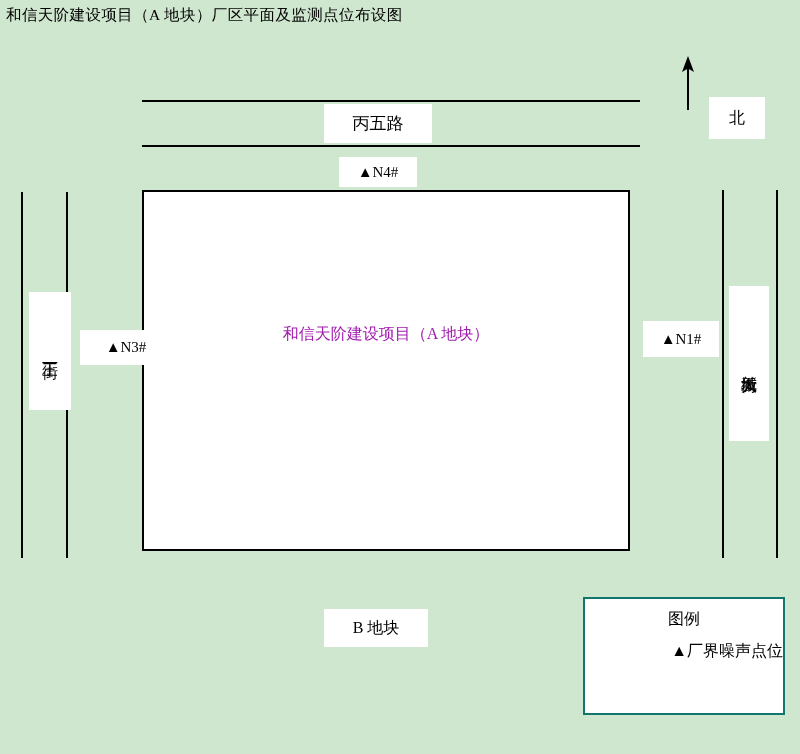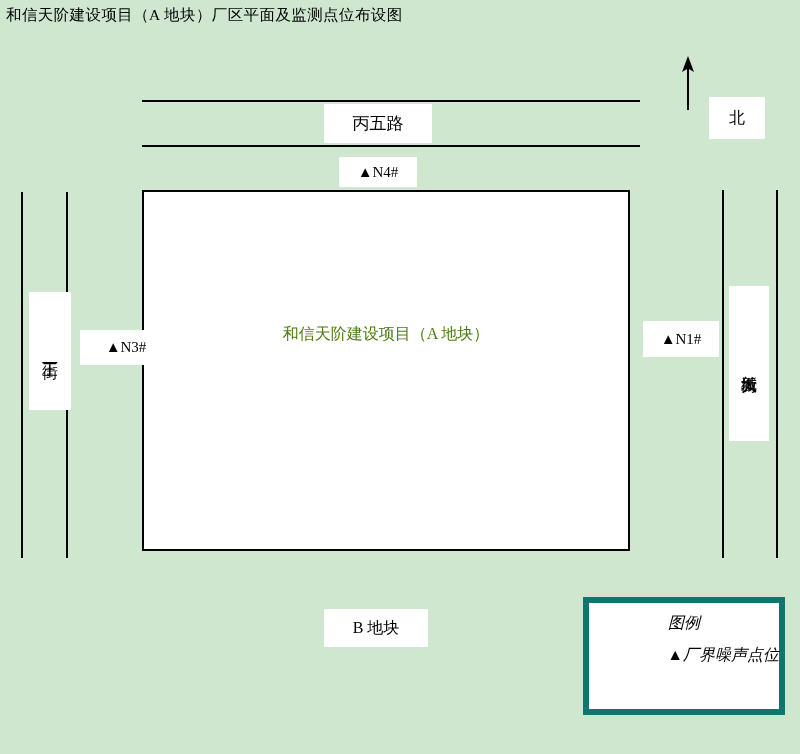--- a/index.html
+++ b/index.html
@@ -58,21 +58,21 @@
     border: 2px solid #000;
     box-sizing: border-box;
   }
   .plot-rect-label {
     position: absolute;
     left: 0;
     right: 0;
     top: 132px;
     text-align: center;
     font-size: 16px;
-    color: #4d7c0f;
+    color: #a21caf;
     white-space: nowrap;
   }
 
   
   .chip {
     position: absolute;
     background: #ffffff;
     color: #000;
     display: flex;
     align-items: center;
@@ -147,23 +147,22 @@
   }
 
   
   .legend-box {
     position: absolute;
     left: 583px;
     top: 597px;
     width: 202px;
     height: 118px;
     background: #ffffff;
-    border: 6px solid #0f766e;
+    border: 2px solid #0f766e;
     box-sizing: border-box;
-    font-style: italic;
   }
   .legend-title {
     position: absolute;
     left: 0; right: 0;
     top: 10px;
     text-align: center;
     font-size: 16px;
     color: #000;
   }
   .legend-entry {

